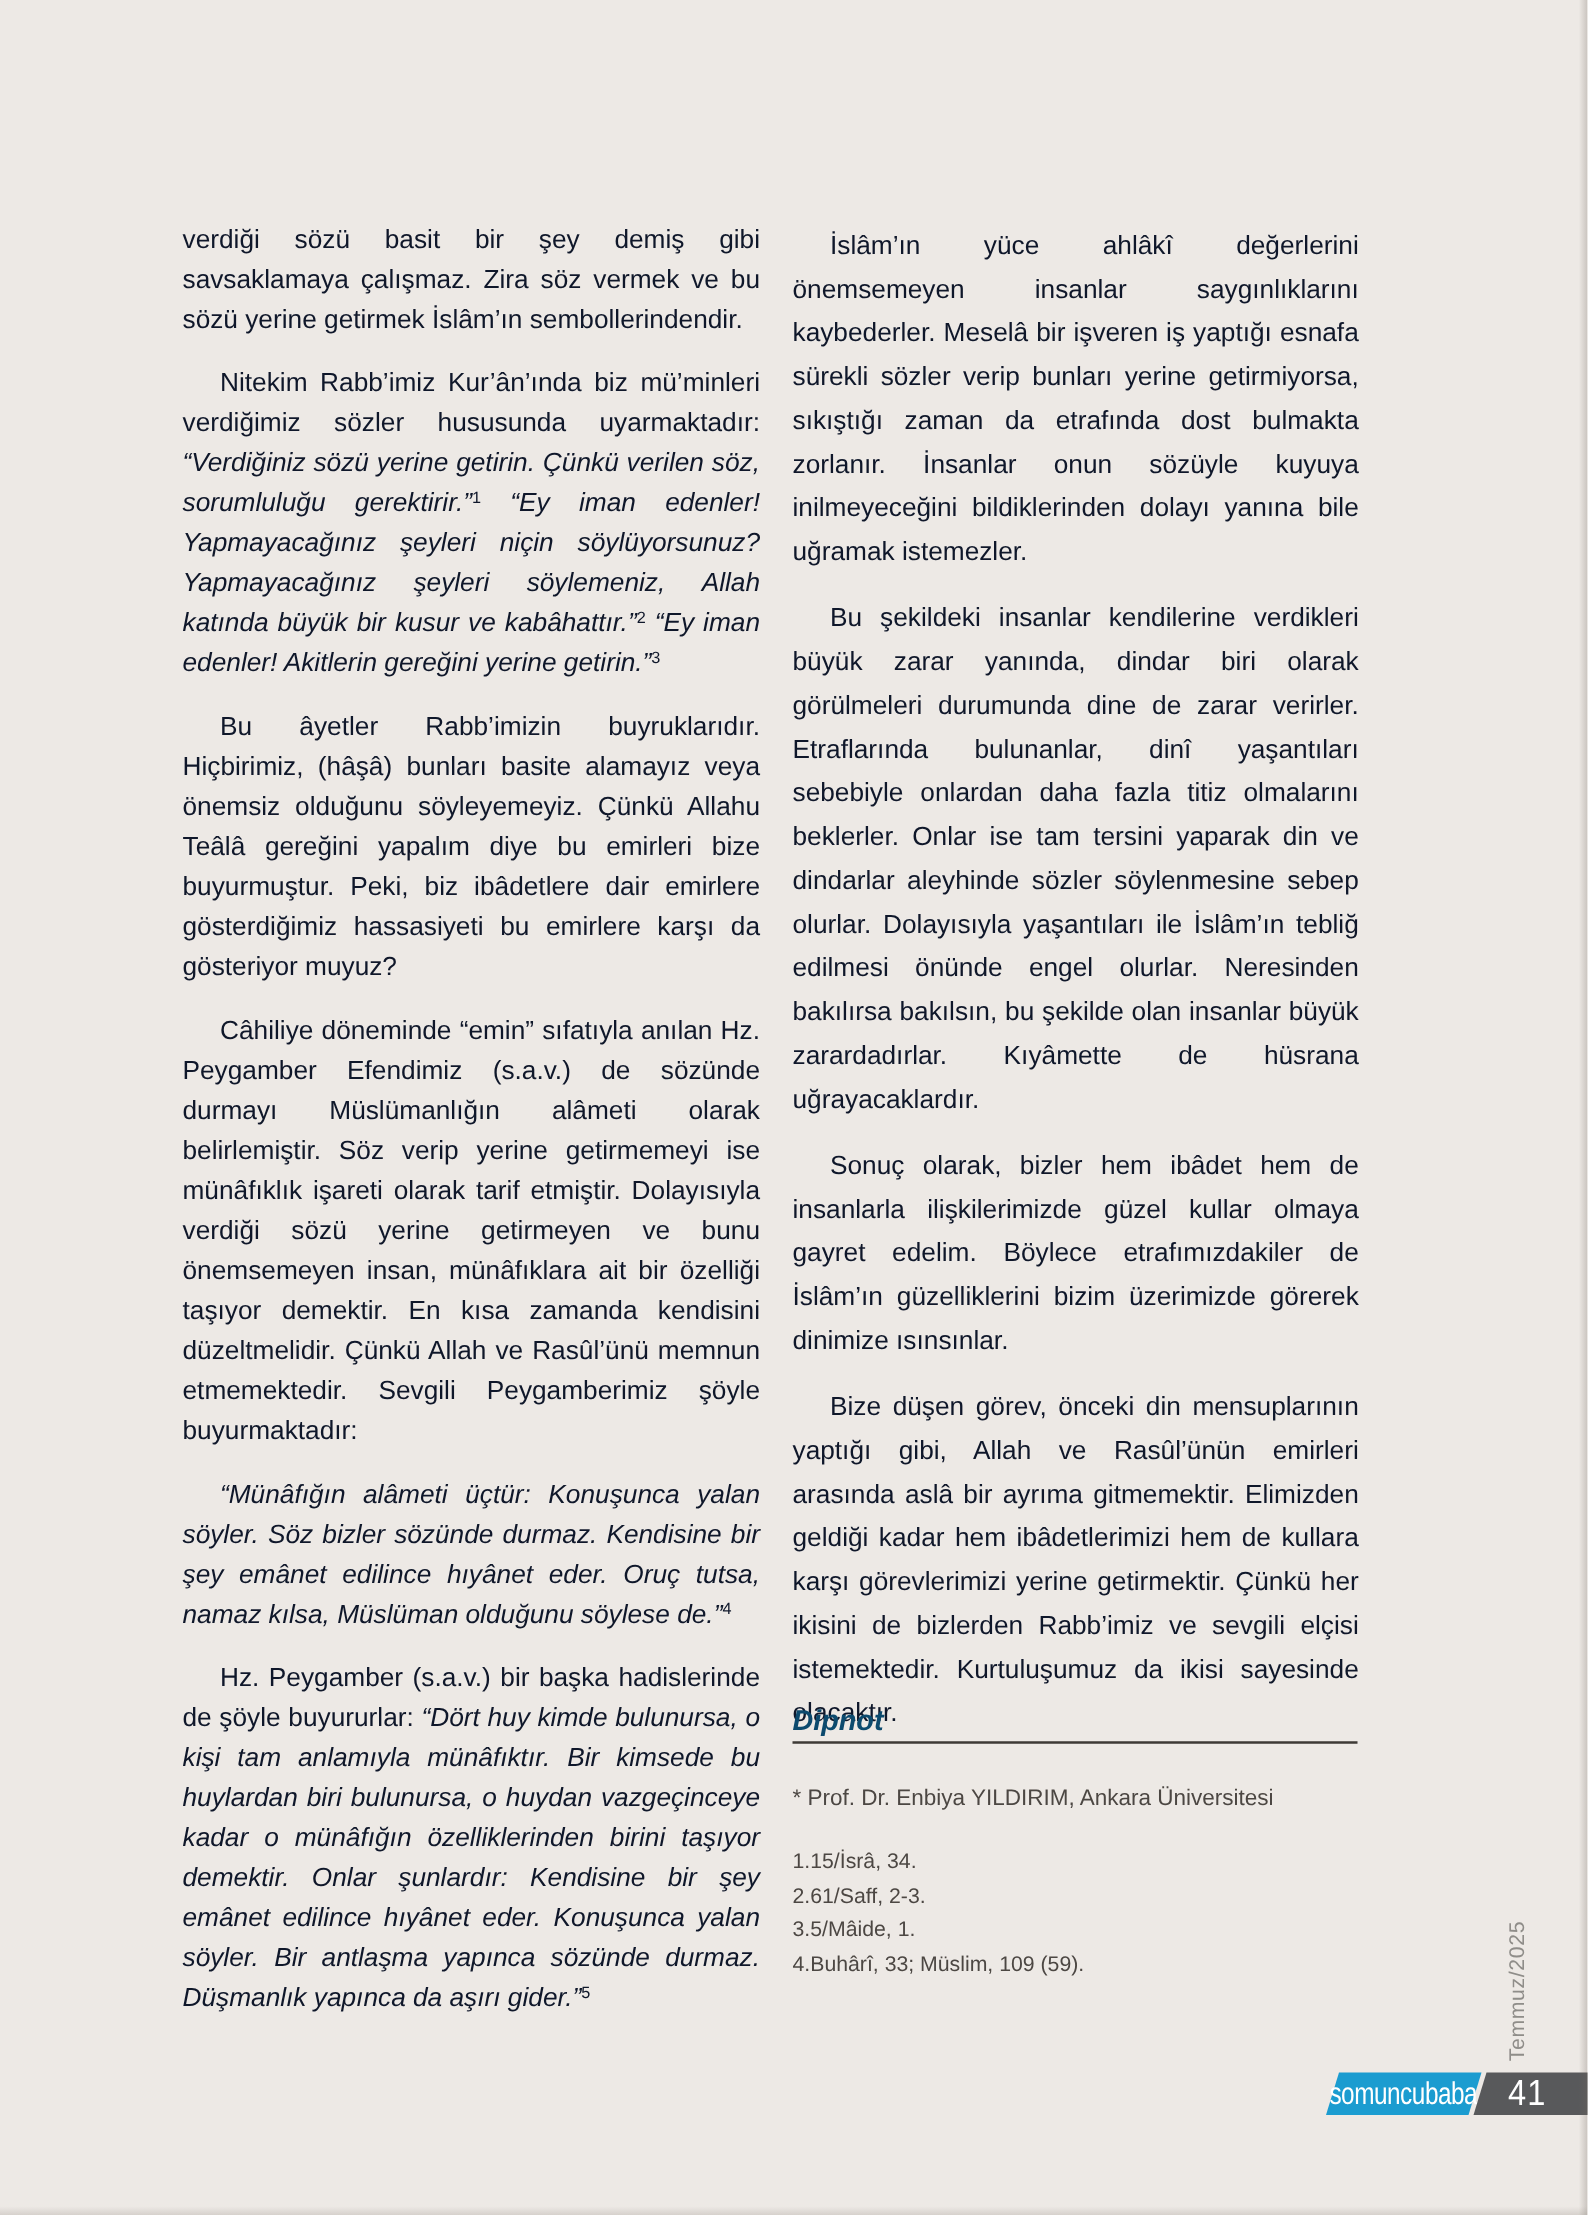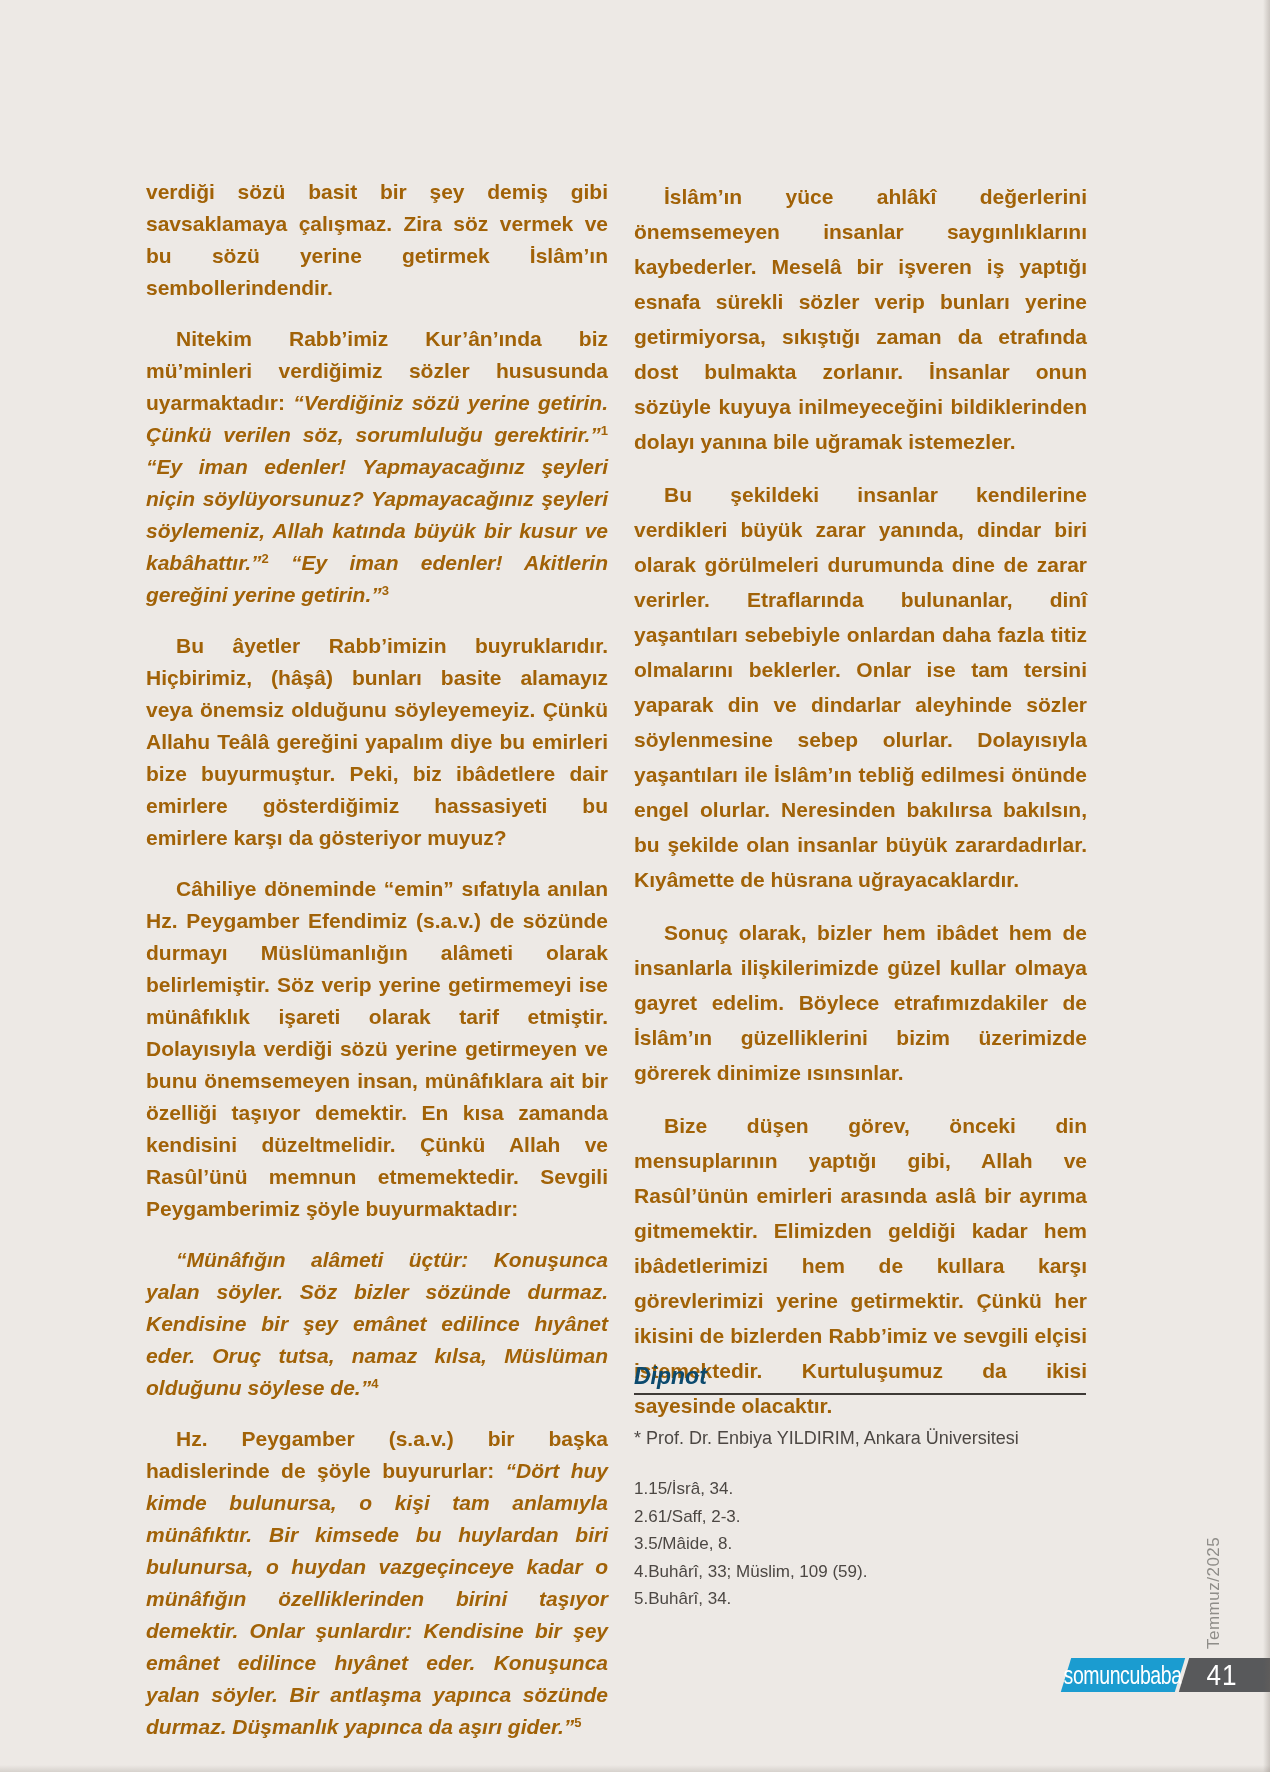--- a/index.html
+++ b/index.html
@@ -1,21 +1,21 @@
 <!DOCTYPE html>
 <html lang="tr"><head>
 <meta charset="utf-8">
 <style>
   html,body{margin:0;padding:0;}
   body{
     width:1270px;height:1772px;position:relative;overflow:hidden;
     font-family:"Liberation Sans",sans-serif;
   }
   .page{position:absolute;inset:0;}
-  .col{position:absolute;color:#a16207;font-size:21px;font-weight:700;}
+  .col{position:absolute;color:#0f172a;font-size:21px;font-weight:400;}
   .col-left{left:146px;top:176px;width:462px;line-height:32px;}
   .col-right{left:634px;top:179px;width:453px;line-height:35px;}
   .col p{margin:0 0 19px 0;text-align:justify;text-indent:30px;}
   .col-right p{margin-bottom:18px;}
   .col p.no-indent{text-indent:0;}
   .it{font-style:italic;}
   sup{font-style:normal;font-size:13px;line-height:0;vertical-align:7px;}
   .dipnot{position:absolute;left:634px;top:1363px;width:452px;color:#4c4743;}
   .dipnot-head{font-size:23px;font-weight:bold;font-style:italic;color:#0c4a6e;}
   .dipnot-rule{border-bottom:2.5px solid #3e3a36;margin-top:3px;}
@@ -58,23 +58,22 @@
       <p><span>Bize düşen görev, önceki din mensuplarının yaptığı gibi, Allah ve Rasûl’ünün emirleri arasında aslâ bir ayrıma gitmemektir. Elimizden geldiği kadar hem ibâdetlerimizi hem de kullara karşı görevlerimizi yerine getirmektir. Çünkü her ikisini de bizlerden Rabb’imiz ve sevgili elçisi istemektedir. Kurtuluşumuz da ikisi sayesinde olacaktır.</span></p>
     </div>
 
   <div class="dipnot">
     <div class="dipnot-head">Dipnot</div>
     <div class="dipnot-rule"></div>
     <div class="dipnot-author">* Prof. Dr. Enbiya YILDIRIM, Ankara Üniversitesi</div>
     <div class="dipnot-notes">
         <div>1.15/İsrâ, 34.</div>
         <div>2.61/Saff, 2-3.</div>
-        <div>3.5/Mâide, 8.</div>
+        <div>3.5/Mâide, 1.</div>
         <div>4.Buhârî, 33; Müslim, 109 (59).</div>
-        <div>5.Buhârî, 34.</div>
       </div>
   </div>
 
   <div class="issue-date">Temmuz/2025</div>
 
   <div class="badge badge-brand" style="background-color: rgb(27, 156, 208);">
     <span>somuncubaba</span>
   </div>
   <div class="badge badge-page" style="background-color: rgb(88, 89, 91);">
     <span>41</span>

